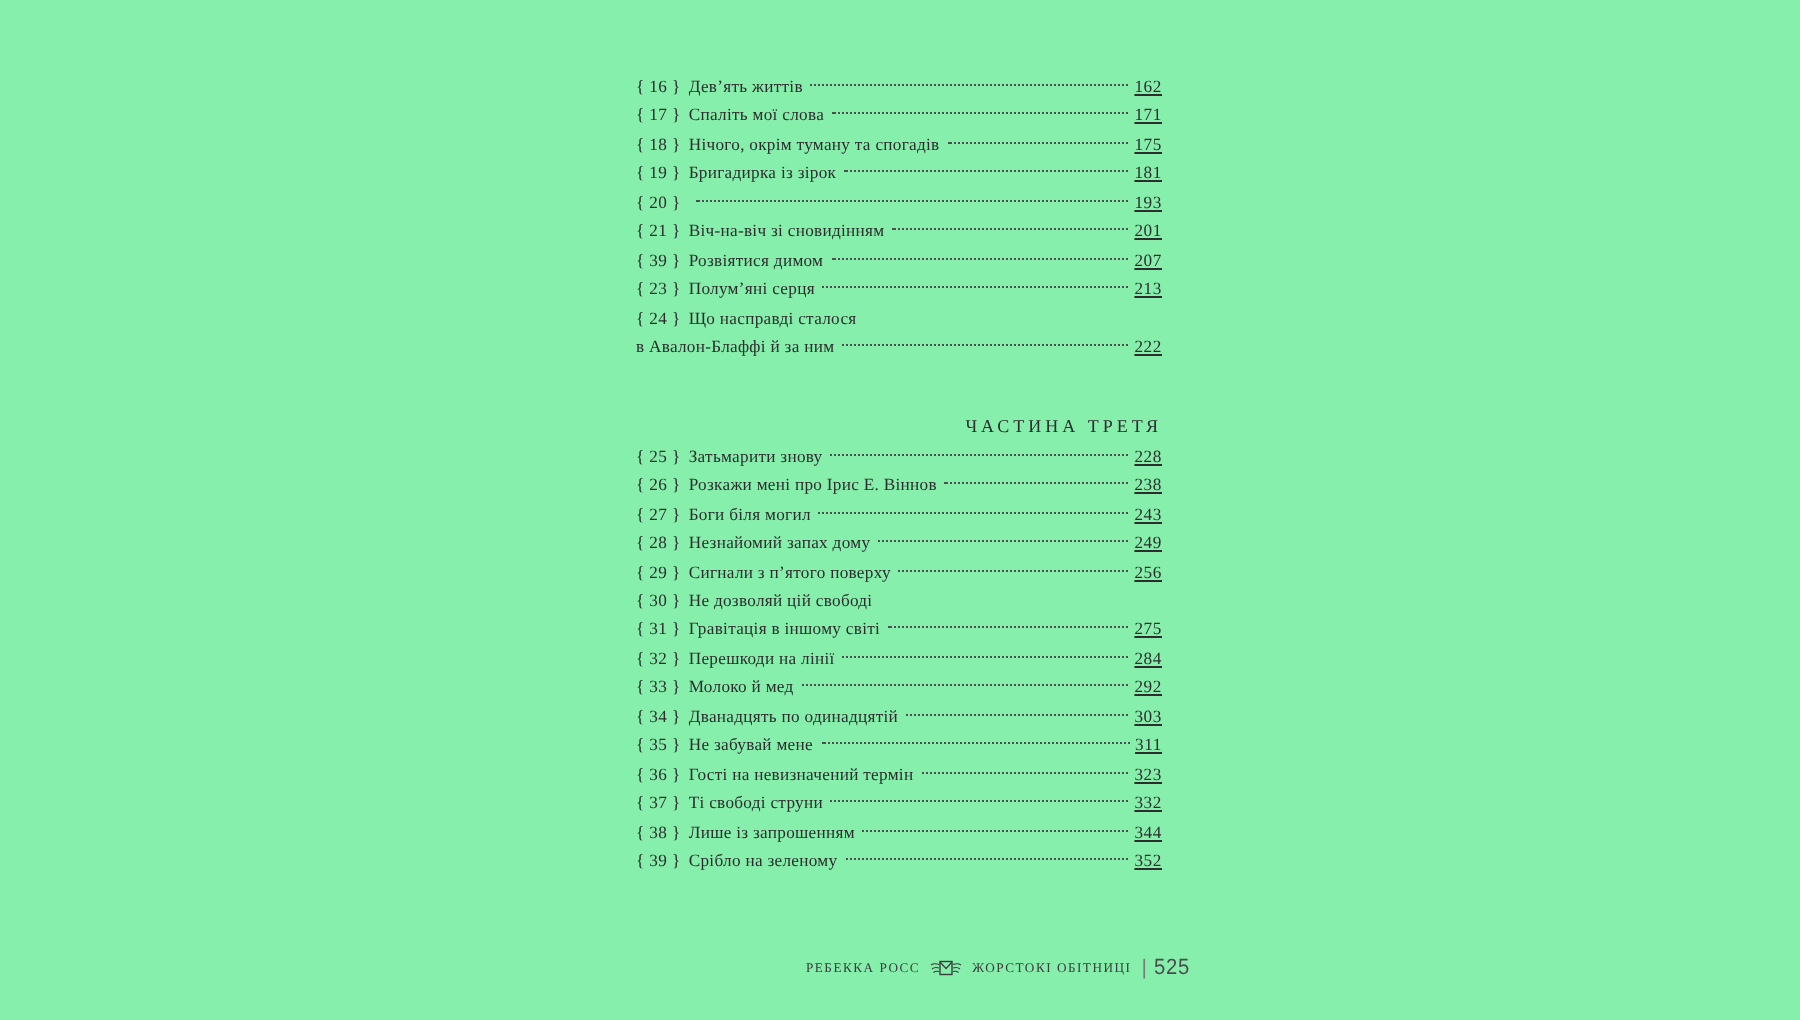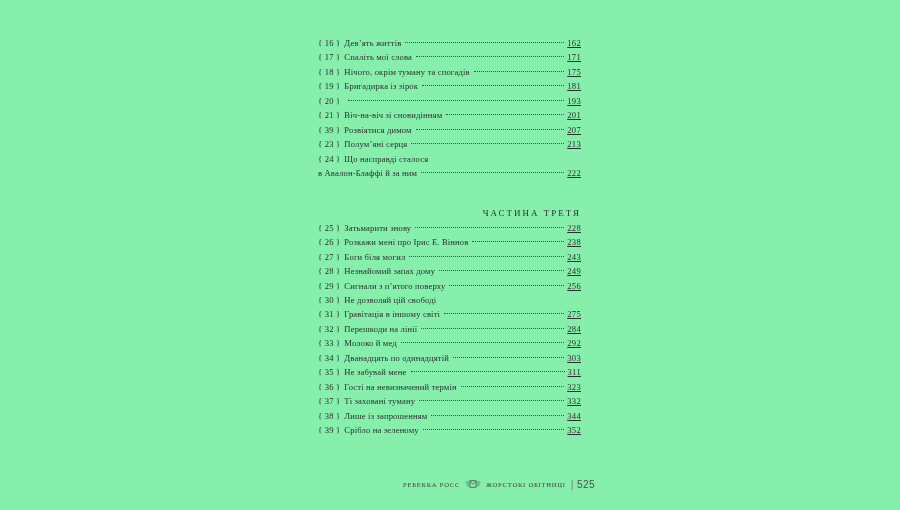--- a/index.html
+++ b/index.html
@@ -180,21 +180,21 @@
         <span class="pagenum">311</span>
       </div>
       <div class="row">
         <span class="num">{ 36 }</span>
         <span class="title">Гості на невизначений термін</span>
         <span class="leader"></span>
         <span class="pagenum">323</span>
       </div>
       <div class="row">
         <span class="num">{ 37 }</span>
-        <span class="title">Ті заховані туману</span>
+        <span class="title">Ті свободі струни</span>
         <span class="leader"></span>
         <span class="pagenum">332</span>
       </div>
       <div class="row">
         <span class="num">{ 38 }</span>
         <span class="title">Лише із запрошенням</span>
         <span class="leader"></span>
         <span class="pagenum">344</span>
       </div>
       <div class="row">

